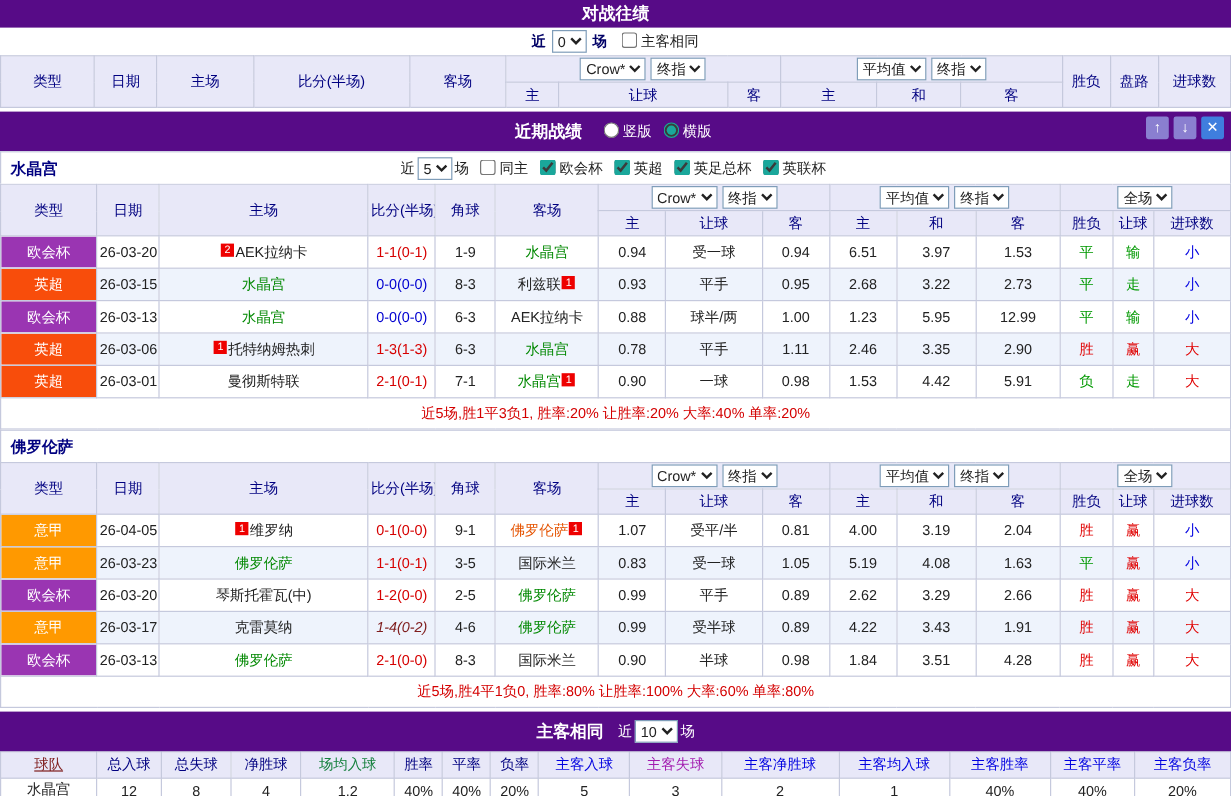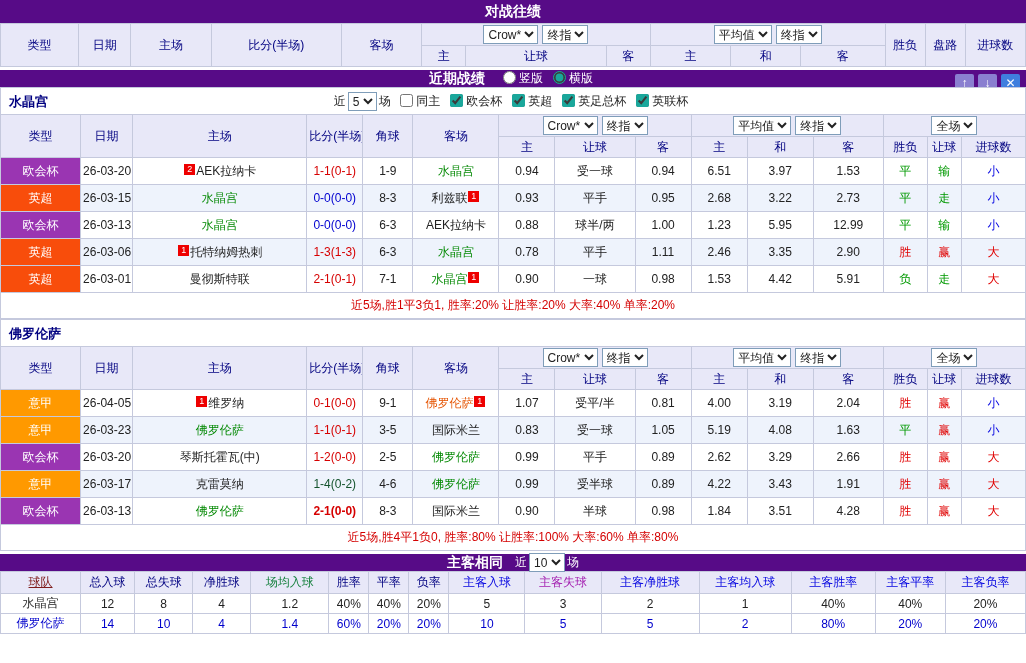--- a/index.html
+++ b/index.html
@@ -86,21 +86,21 @@
   .badge:empty { display: none; }
   tr.summary td {
     height: 22px;
     color: var(--summaryRed);
     background: #fff !important;
     margin-left: 34px;
   }
   .section-bar {
     background: var(--purple);
     color: #fff;
-    height: 17px;
+    height: 33px;
     margin-top: 3px;
     display: flex;
     align-items: center;
     justify-content: center;
     position: relative;
     font-size: 12px;
   }
   .section-bar .bar-title { font-weight: bold; font-size: 14px; margin-right: 12px; }
   .bar-buttons { position: absolute; right: 6px; top: 4px; display: flex; gap: 4px; }
   .sq-btn {
@@ -134,20 +134,24 @@
 </style>
 </head>
 <body>
 
 <div class="page">
 
   <div class="title-bar">
     <span>对战往绩</span>
   </div>
 
+  <div class="filter-row">
+    <span class="flabel">近</span><select class="sel"><option>0</option></select><span class="flabel">场</span>
+    <label class="cb"><input type="checkbox" style=""><span>主客相同</span></label>
+  </div>
 
   <table class="grid">
     <colgroup>
       <col style="width:78px">
         <col style="width:52px">
         <col style="width:80px">
         <col style="width:130px">
         <col style="width:80px">
       <col style="width:44px">
         <col style="width:140px">
@@ -476,41 +480,41 @@
           <td><span style="color: rgb(224, 0, 0);">赢</span></td>
           <td><span style="color: rgb(224, 0, 0);">大</span></td>
         </tr>
 
         <tr>
           <td class="c-type">
             <span class="type-badge" style="background: rgb(255, 153, 0);">意甲</span>
           </td>
           <td>26-03-17</td>
           <td><span style="color: rgb(34, 34, 34);">克雷莫纳</span></td>
-          <td><span style="color: #14532d;">1-4(0-2)</span></td>
+          <td><span style="color: #7f1d1d; font-style: italic;">1-4(0-2)</span></td>
           <td>4-6</td>
           <td><span style="color: rgb(0, 136, 0);">佛罗伦萨</span></td>
           <td>0.99</td>
           <td>受半球</td>
           <td>0.89</td>
           <td>4.22</td>
           <td>3.43</td>
           <td>1.91</td>
           <td><span style="color: rgb(224, 0, 0);">胜</span></td>
           <td><span style="color: rgb(224, 0, 0);">赢</span></td>
           <td><span style="color: rgb(224, 0, 0);">大</span></td>
         </tr>
 
         <tr>
           <td class="c-type">
             <span class="type-badge" style="background: rgb(154, 53, 178);">欧会杯</span>
           </td>
           <td>26-03-13</td>
           <td><span style="color: rgb(0, 136, 0);">佛罗伦萨</span></td>
-          <td><span style="color: rgb(214, 0, 0); font-weight: bold;">2-1(0-0)</span></td>
+          <td><span style="color: rgb(214, 0, 0);">2-1(0-0)</span></td>
           <td>8-3</td>
           <td><span style="color: rgb(34, 34, 34);">国际米兰</span></td>
           <td>0.90</td>
           <td>半球</td>
           <td>0.98</td>
           <td>1.84</td>
           <td>3.51</td>
           <td>4.28</td>
           <td><span style="color: rgb(224, 0, 0);">胜</span></td>
           <td><span style="color: rgb(224, 0, 0);">赢</span></td>

